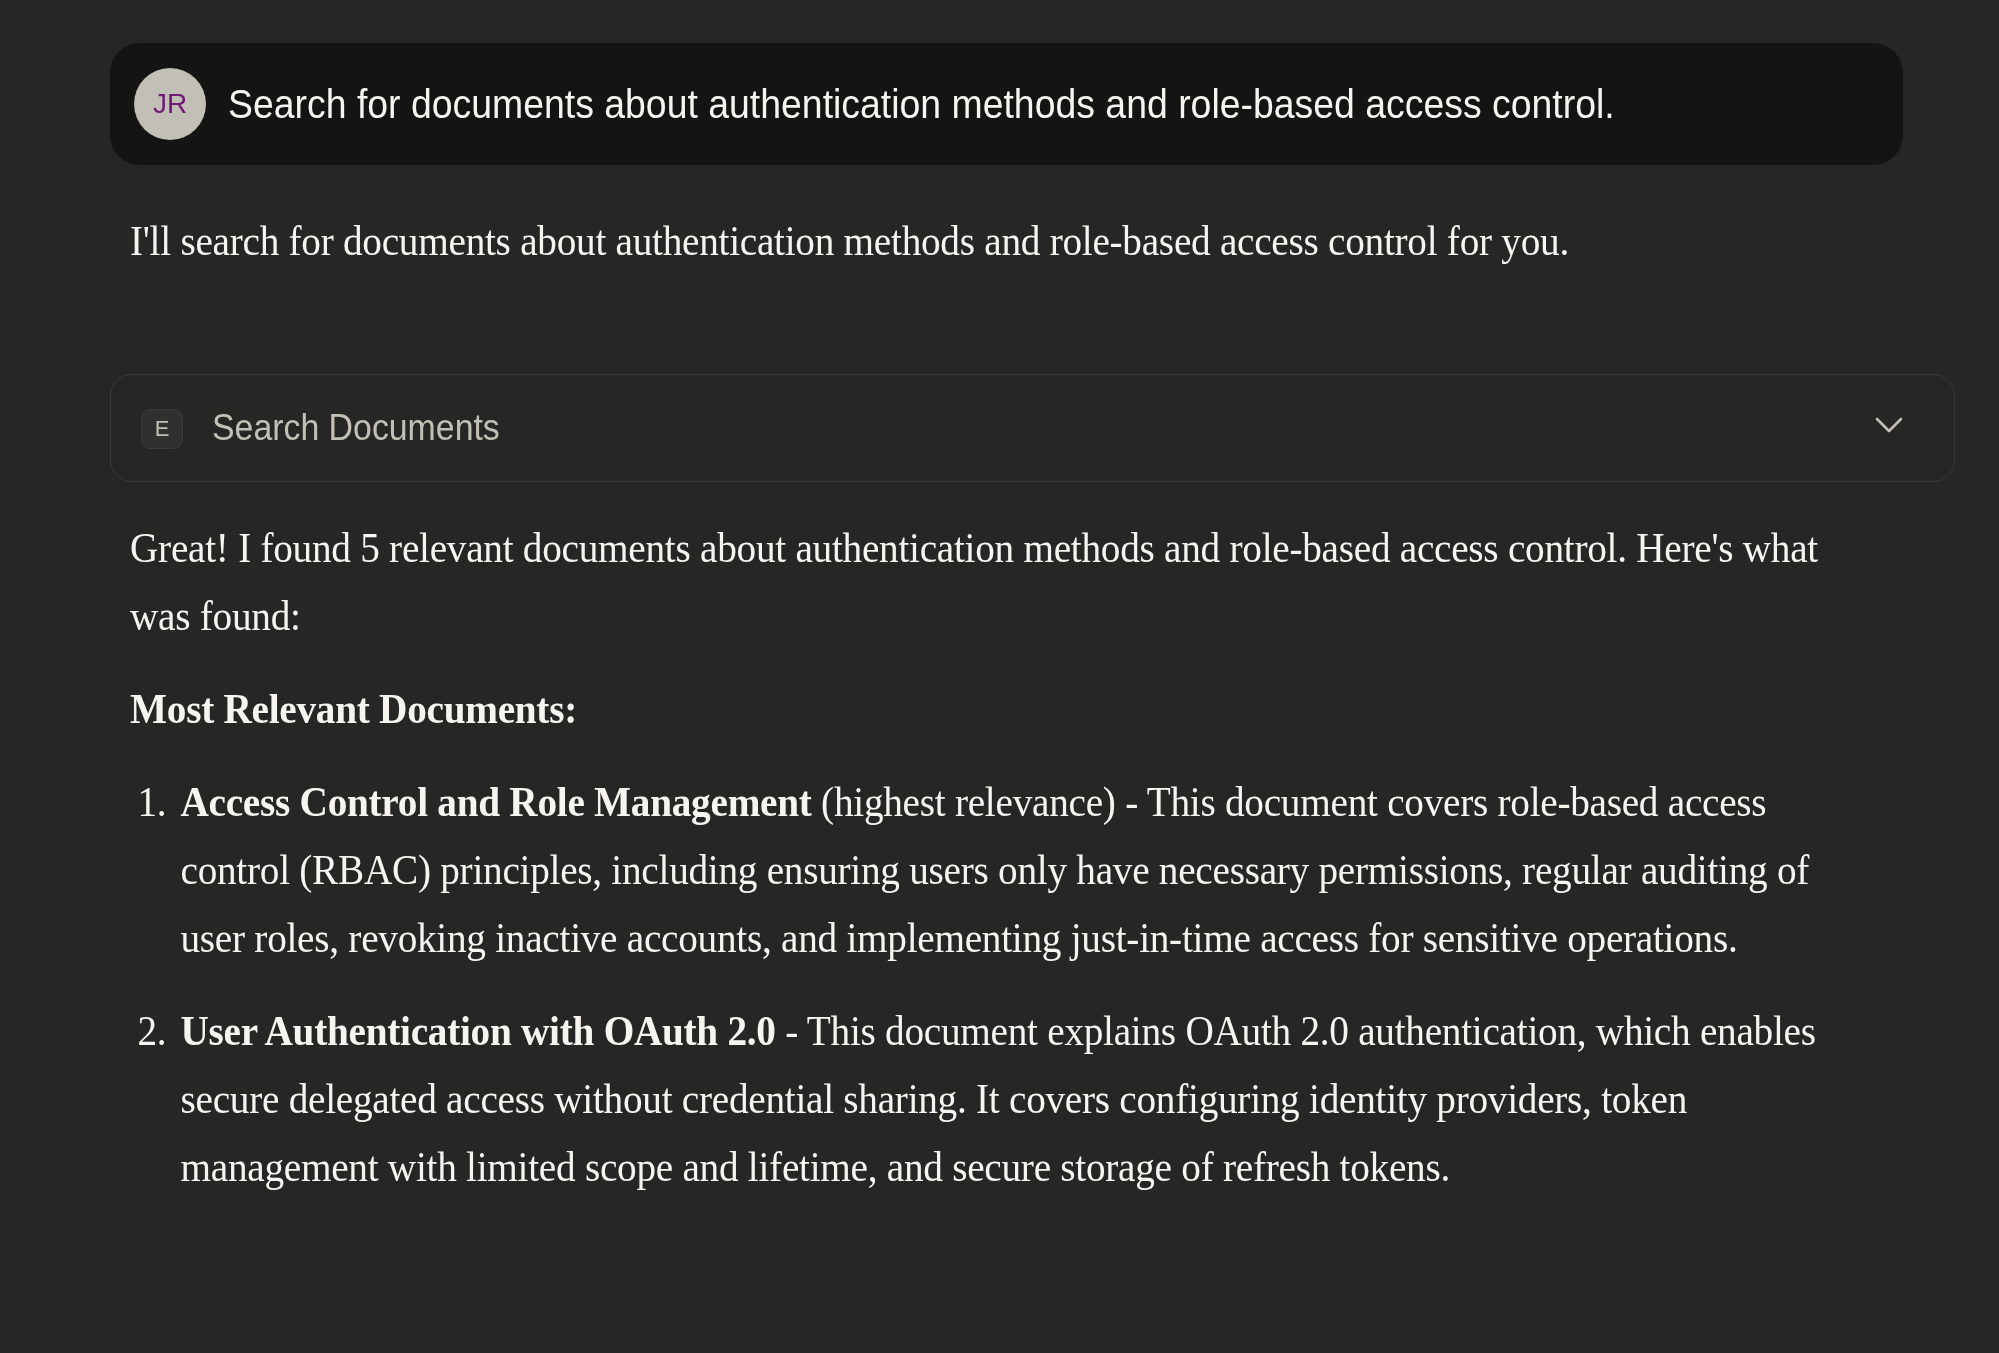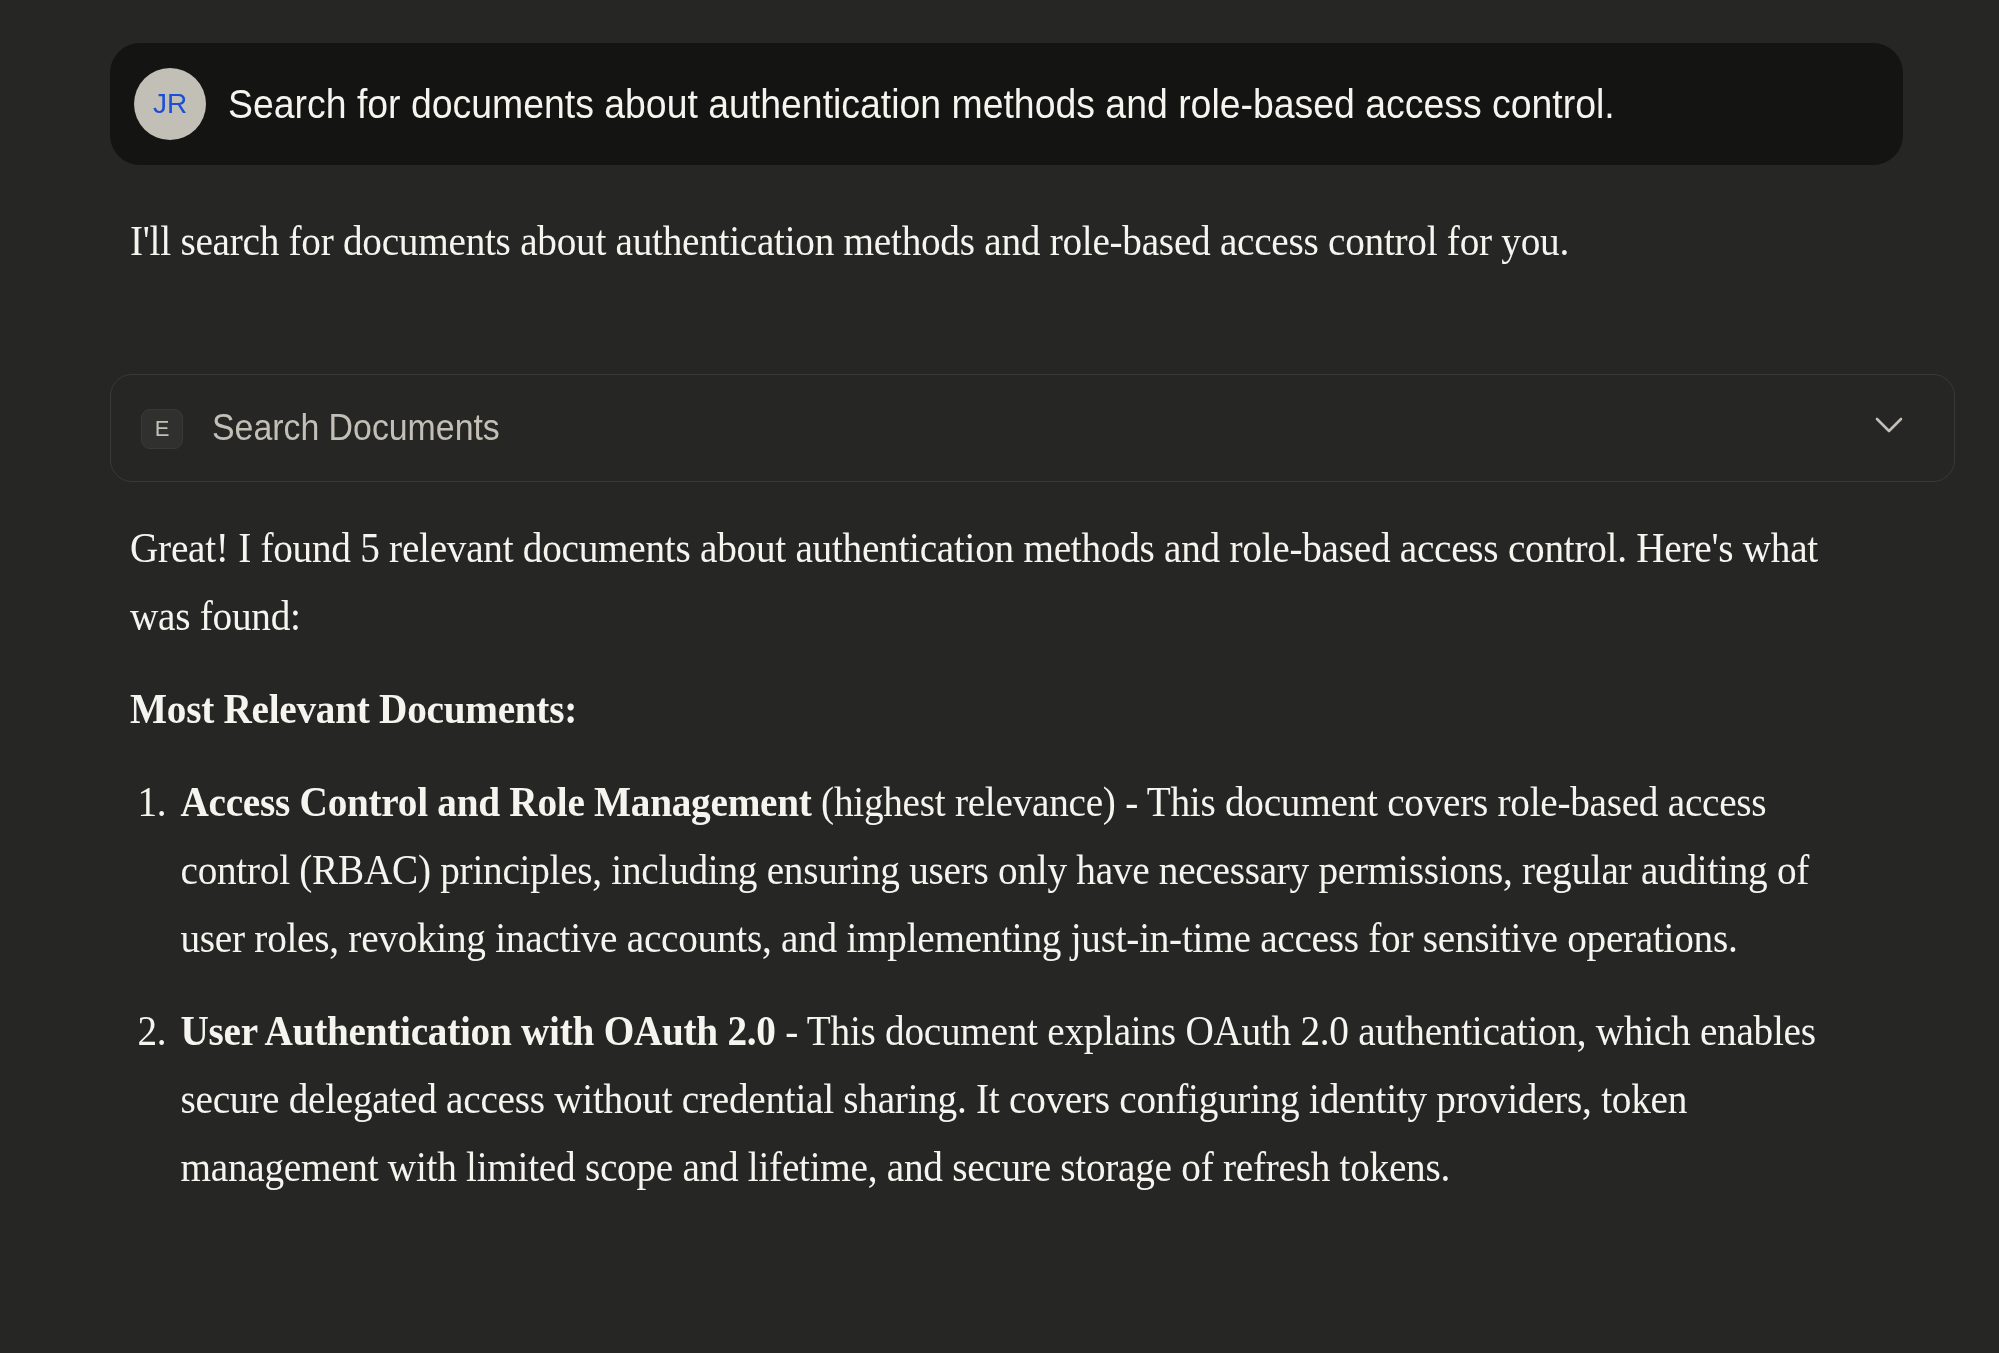--- a/index.html
+++ b/index.html
@@ -18,21 +18,21 @@
     border-radius: 30px;
     box-sizing: border-box;
     display: flex; align-items: center;
   }
   .avatar {
     position: absolute;
     left: 24px; top: 25px;
     width: 72px; height: 72px;
     border-radius: 50%;
     background: #c2c0b6;
-    color: #1d4ed8;
+    color: #701a75;
     font-family: "Liberation Sans", sans-serif;
     font-size: 28px; font-weight: 500;
     display: flex; align-items: center; justify-content: center;
     letter-spacing: 0px;
   }
   .user-text {
     position: absolute;
     left: 118px; top: 33px;
     font-family: "Liberation Sans", sans-serif;
     font-size: 40px;

